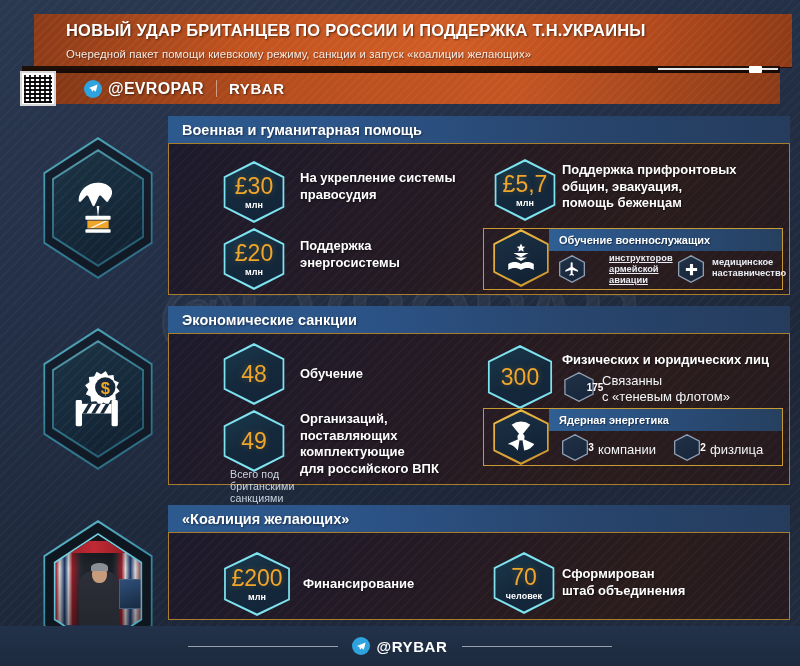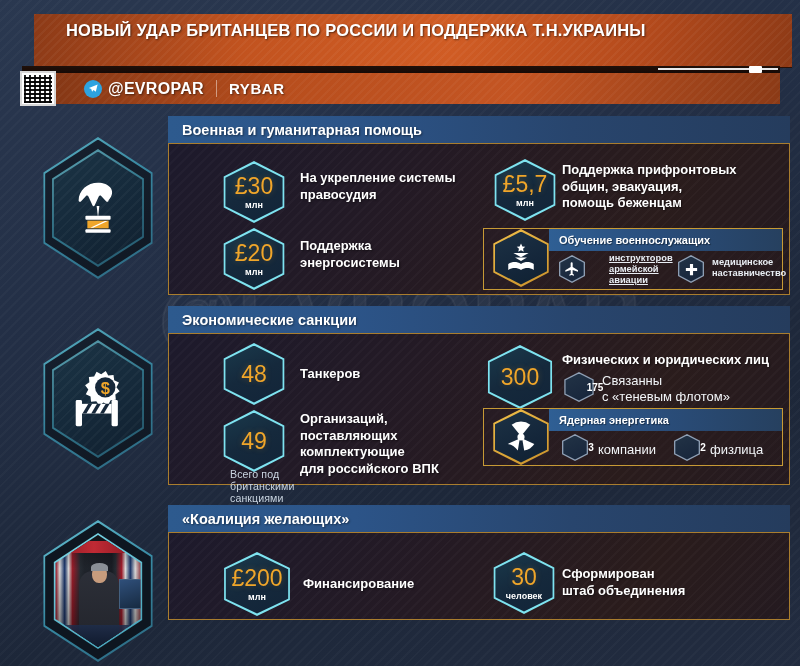--- a/index.html
+++ b/index.html
@@ -316,20 +316,21 @@
 </head>
 <body>
 
 <div id="page">
 
   <div class="watermark">@EVROPAR</div>
   <div class="watermark2">RYBAR</div>
 
   <div class="header-band">
     <div class="header-title">НОВЫЙ УДАР БРИТАНЦЕВ ПО РОССИИ И ПОДДЕРЖКА Т.Н.УКРАИНЫ</div>
+    <div class="header-sub">Очередной пакет помощи киевскому режиму, санкции и запуск «коалиции желающих»</div>
   </div>
 
   <div class="header-slider">
     <div class="track"></div>
     <div class="filled"></div>
     <div class="knob"></div>
   </div>
 
   <div class="header-bar2">
     <div class="brand-row">
@@ -485,21 +486,21 @@
       </div>
     </div>
 
     <div class="vhex" style="left:219px; top:343px; width:70px; height:62px;">
       <div class="ring hexshape"></div>
       <div class="fill hexshape"></div>
       <div class="txt">
         <span class="val">48</span>
       </div>
     </div>
-    <div class="label" style="left:300px; top:366px; width:170px;">Танкеров</div>
+    <div class="label" style="left:300px; top:366px; width:170px;">Обучение</div>
 
     <div class="vhex" style="left:219px; top:410px; width:70px; height:62px;">
       <div class="ring hexshape"></div>
       <div class="fill hexshape"></div>
       <div class="txt">
         <span class="val">49</span>
       </div>
     </div>
     <div class="label" style="left:300px; top:411px; width:180px; white-space:pre-line;">Организаций, поставляющих
 комплектующие
@@ -589,22 +590,34 @@
         <span class="val">£200</span>
         <span class="unit">млн</span>
       </div>
     </div>
     <div class="label" style="left:303px; top:576px; width:180px;">Финансирование</div>
 
     <div class="vhex" style="left:489px; top:552px; width:70px; height:62px;">
       <div class="ring hexshape"></div>
       <div class="fill hexshape"></div>
       <div class="txt">
-        <span class="val">30</span>
+        <span class="val">70</span>
         <span class="unit">человек</span>
       </div>
     </div>
     <div class="label" style="left:562px; top:566px; width:220px; white-space:pre-line;">Сформирован
 штаб объединения</div>
   </div>
 
+  <div class="footer">
+    <div class="footer-line"></div>
+    <div class="footer-brand">
+      <span class="tg-circle">
+        <svg viewBox="0 0 24 24">
+            <path fill="#fff" d="M21 3 2 11l5 2 2 6 3-4 5 4 4-16z"></path>
+          </svg>
+      </span>
+      <span class="name">@RYBAR</span>
+    </div>
+    <div class="footer-line"></div>
+  </div>
 
 </div>
 
 </body></html>

